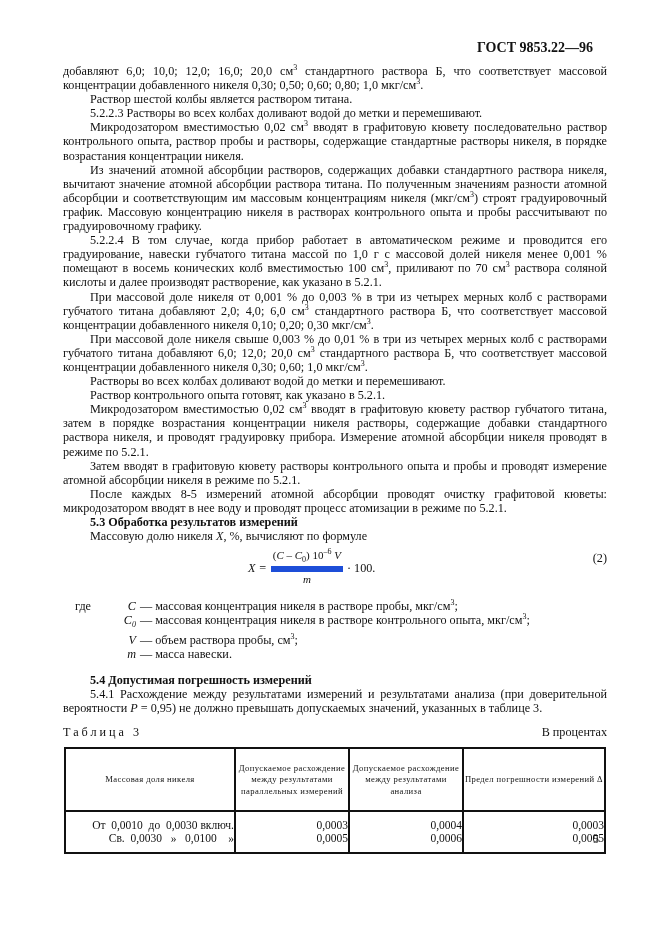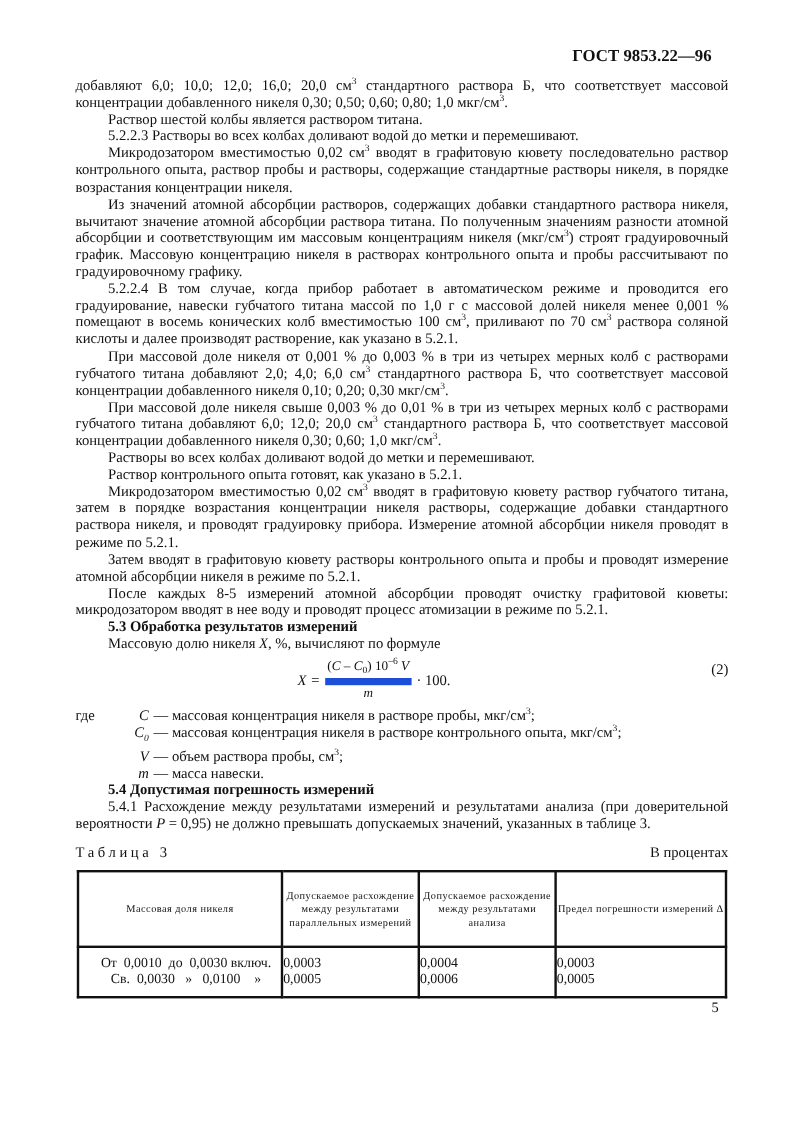--- a/index.html
+++ b/index.html
@@ -12,31 +12,31 @@
   .p.ind { text-indent:27px; }
   .p.bold { font-weight:bold; }
   sup { font-size:8px; line-height:0; vertical-align:super; }
   .formula { position:relative; height:42px; margin:2px 0 2px 0; }
   .f-main { position:absolute; left:185px; top:4px; display:flex; align-items:center; font-style:normal; }
   .frac { display:inline-flex; flex-direction:column; align-items:center; margin:0 4px; }
   .frac .num { font-size:11px; padding:0 2px; border-bottom:6px solid #1d4ed8; line-height:13px; }
   .frac .den { font-size:11px; line-height:14px; font-style:italic; }
   .it { font-style:italic; }
   .f-num { position:absolute; right:0; top:6px; }
-  .where { margin:0; }
+  .where { margin:12px; }
   .where .row { display:flex; }
   .where .lbl { width:42px; flex:none; }
   .where .var { width:19px; flex:none; text-align:right; font-style:italic; margin-right:4px; }
   .cap { display:flex; justify-content:space-between; margin-top:10px; }
   .cap .spaced { letter-spacing:3px; }
   table { border-collapse:collapse; width:542px; margin-top:8px; margin-left:1px; }
   td, th { border:2px solid #111; padding:0; font-weight:normal; }
   th { font-size:8.6px; line-height:11.5px; text-align:center; height:61px; letter-spacing:0.4px; }
-  td { font-size:11.5px; line-height:13px; height:40px; text-align:left; vertical-align:middle; }
-  td.left { text-align:center; padding-left:10px; }
+  td { font-size:11.5px; line-height:13px; height:40px; text-align:right; vertical-align:middle; }
+  td.left { text-align:right; padding-left:10px; }
   .pg { position:absolute; left:593px; top:832px; font-size:12px; }
 </style>
 </head>
 <body>
 
 <div class="page">
   <div class="hdr">ГОСТ 9853.22—96</div>
 
   <div class="body">
     <div id="paras">

